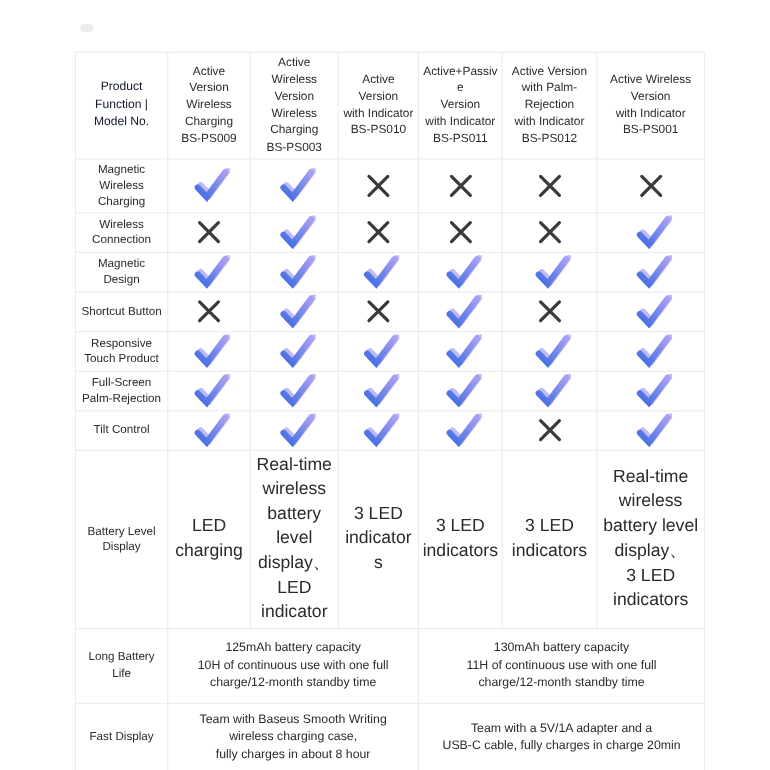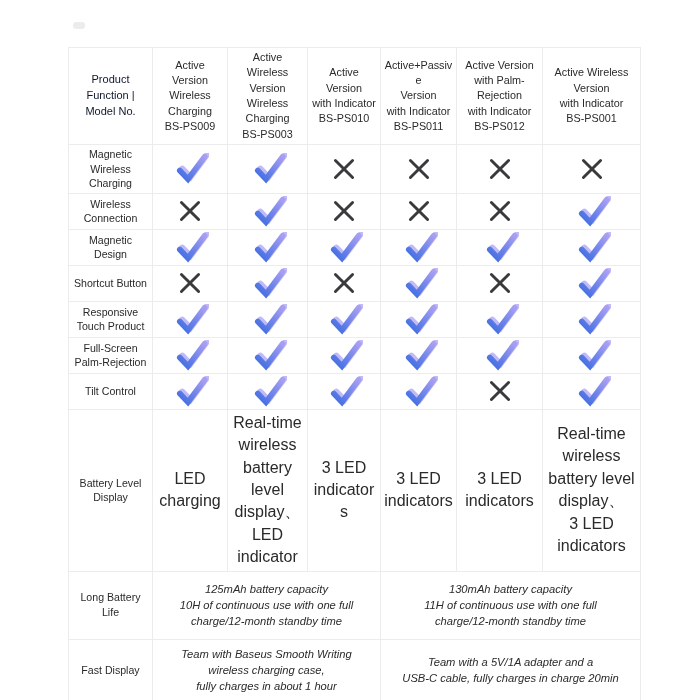--- a/index.html
+++ b/index.html
@@ -33,21 +33,21 @@
   tr.header-row{height:88px;}
   tr.feature-row{height:36px;}
   tr.battery-row{height:88px;}
   tr.long-battery-row{height:68px;}
   tr.color-row{height:60px;}
   tr.fast-row{height:62px;}
   .corner{font-size:11px;line-height:1.45;color:#0f172a;}
   .col-head{font-size:10.8px;line-height:1.42;color:#2a2a2c;}
   .row-label{font-size:10.6px;line-height:1.38;color:#2a2a2c;}
   .detail-cell{font-size:16px;line-height:1.4;color:#2a2a2c;}
-  .merged-cell{font-size:11.2px;line-height:1.45;color:#2a2a2c;font-style:italic;}
+  .merged-cell{font-size:11.2px;line-height:1.45;color:#2a2a2c;}
   .color-cell{font-size:11.4px;color:#2a2a2c;}
   .mark-cell{line-height:0;}
   .icon-check{width:38px;height:31px;display:inline-block;}
   .icon-cross{width:26px;height:24px;display:inline-block;}
   .defs-holder{position:absolute;width:0;height:0;}
 </style>
 </head>
 <body>
 
 <div class="page">
@@ -319,19 +319,19 @@
 10H of continuous use with one full
 charge/12-month standby time</td>
         <td class="merged-cell" colspan="3">130mAh battery capacity
 11H of continuous use with one full
 charge/12-month standby time</td>
       </tr>
       <tr class="fast-row">
         <th class="row-label">Fast Display</th>
         <td class="merged-cell" colspan="3">Team with Baseus Smooth Writing
 wireless charging case,
-fully charges in about 1 hour</td>
+fully charges in about 8 hour</td>
         <td class="merged-cell" colspan="3">Team with a 5V/1A adapter and a
 USB-C cable, fully charges in charge 20min</td>
       </tr>
     </tbody>
   </table>
 </div>
 
 </body></html>

